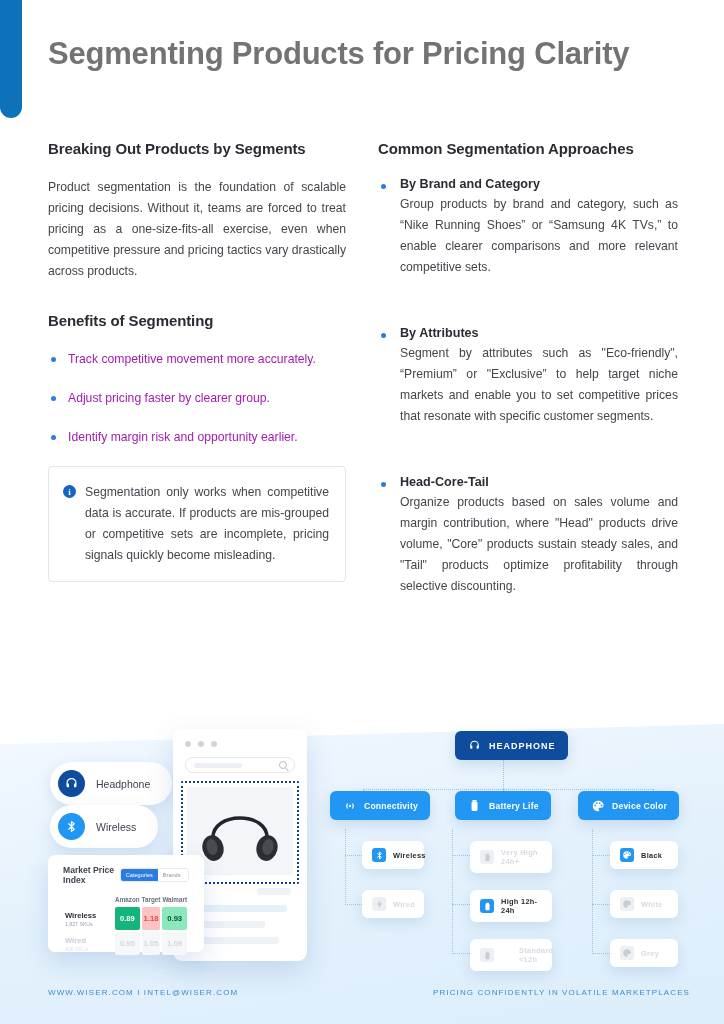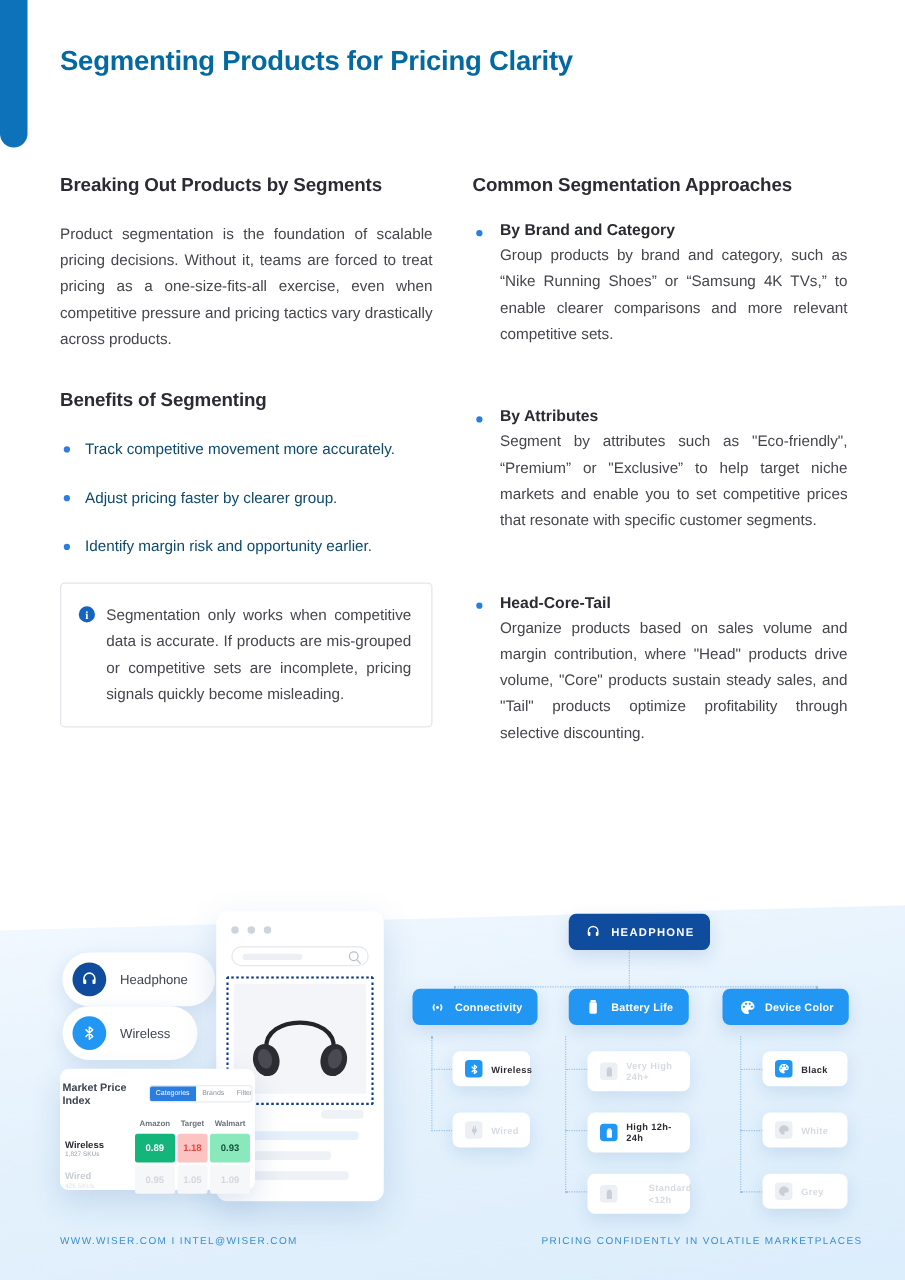--- a/index.html
+++ b/index.html
@@ -13,21 +13,21 @@
 
   
   .accent-bar {
     position:absolute; left:0; top:-10px; width:22px; height:128px;
     background:#0d72ba; border-radius: 0 0 14px 14px;
   }
 
   
   .title {
     position:absolute; left:48px; top:36px;
-    font-size:22px; font-weight:bold; color:#0369a1;
+    font-size:31px; font-weight:bold; color:#737373;
     letter-spacing:-0.2px;
   }
 
   
   .col-left  { position:absolute; left:48px;  top:140px; width:298px; }
   .col-right { position:absolute; left:378px; top:140px; width:300px; }
 
   h2.sec {
     font-size:15px; font-weight:bold; color:#2b2b33;
     letter-spacing:-0.1px; margin-bottom:20px;
@@ -35,21 +35,21 @@
   p.body {
     font-size:12.2px; line-height:21px; color:#45454d;
     text-align:justify; text-justify:inter-word;
   }
   .gap-a { height:30px; }
 
   
   ul.blist { list-style:none; }
   ul.blist li {
     position:relative; padding-left:20px; font-size:12.2px;
-    line-height:21px; color:#0c4a6e; margin-bottom:18px;
+    line-height:21px; color:#a21caf; margin-bottom:18px;
   }
   ul.blist li::before {
     content:""; position:absolute; left:3px; top:8px;
     width:5px; height:5px; border-radius:50%; background:#2b7de0;
   }
 
   
   .infobox {
     margin-top:16px; border:1px solid #e2e5ea; border-radius:4px;
     padding:15px 16px 15px 14px; display:flex; gap:9px;
@@ -127,21 +127,21 @@
     background:#e6f0fb; border-radius:3px; }
   .line-c { position:absolute; left:14px; top:192px; width:78px; height:7px;
     background:#eef1f5; border-radius:3px; }
   .line-d { position:absolute; left:14px; top:208px; width:92px; height:7px;
     background:#eef1f5; border-radius:3px; }
 
   
   .mpi {
     position:absolute; left:48px; top:855px; width:156px; height:97px;
     background:#fff; border-radius:7px;
-    box-shadow: 0 9px 24px rgba(30,90,160,.16); padding:10px 2px;
+    box-shadow: 0 9px 24px rgba(30,90,160,.16); padding:10px 15px;
   }
   .mpi-head { display:flex; align-items:center; justify-content:space-between; }
   .mpi-title { font-size:8.6px; color:#3d4450; font-weight:bold; }
   .mpi-tabs { display:flex; border-radius:3px; overflow:hidden; border:1px solid #e7eaee; }
   .mpi-tabs div { font-size:5.6px; padding:3px 5px; color:#8d949e; background:#fff; }
   .mpi-tabs div.on { background:#2b7de0; color:#fff; }
   .mpi-tbl { width:100%; margin-top:9px; border-collapse:separate; border-spacing:2px 2px; }
   .mpi-tbl th { font-size:6.3px; color:#6a717c; font-weight:bold; padding-bottom:2px; }
   .mpi-tbl th.lbl { width:54px; }
   .rowlabel { font-size:7.6px; font-weight:bold; color:#2b2b33; text-align:left; }

